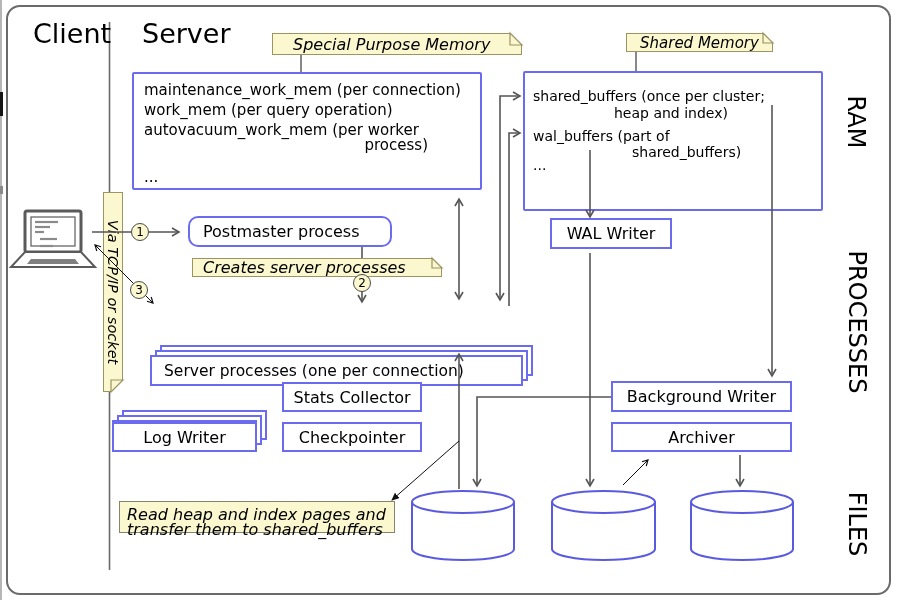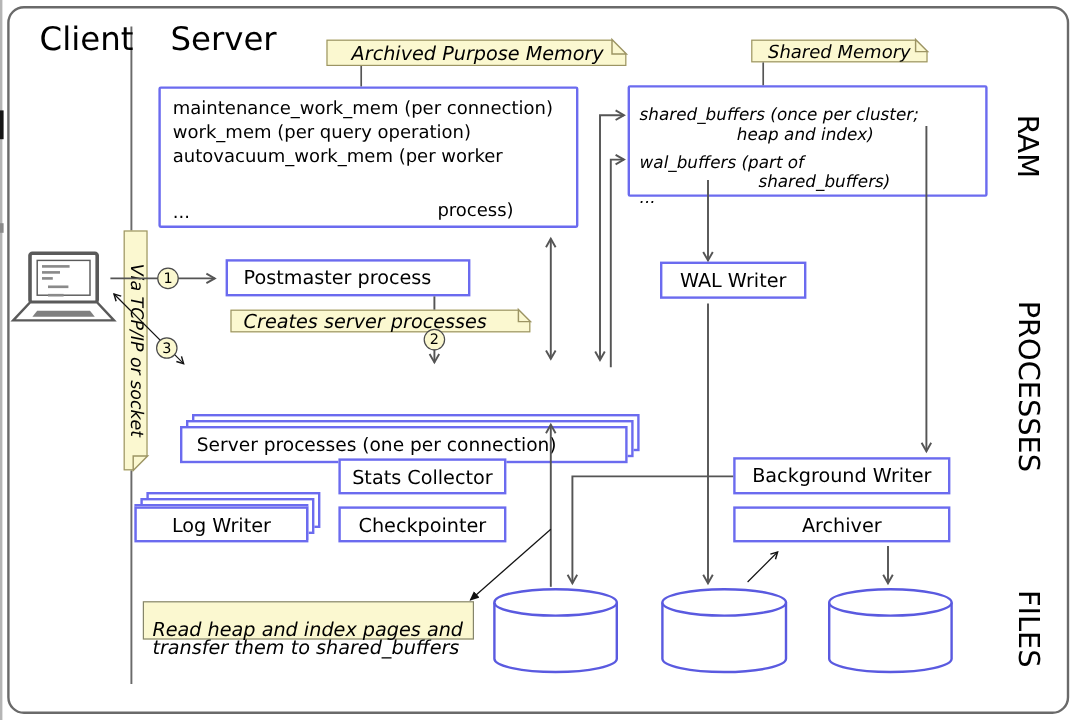--- a/index.html
+++ b/index.html
@@ -19,21 +19,21 @@
   .stack-layer{position:absolute;background:#fff;border:2px solid #6b6bef;box-sizing:border-box;z-index:3;margin-top:38px;}
   .stack-front{display:flex;align-items:center;font-size:15.5px;}
   .note{position:absolute;background:#fbf8d0;border:1.2px solid #9c9463;box-sizing:border-box;
         display:flex;align-items:center;font-style:italic;font-size:16px;z-index:4;}
   .band{position:absolute;left:103px;top:192px;width:20px;height:200px;background:#fbf8d0;
         border:1.2px solid #9c9463;box-sizing:border-box;z-index:4;}
   .band-label{position:absolute;left:50%;top:50%;transform:translate(-50%,-50%) rotate(90deg);
         font-style:italic;font-size:14.5px;white-space:nowrap;}
   .readnote{position:absolute;left:119px;top:501px;width:276px;height:32px;background:#fbf8d0;
         border:1.4px solid #85856b;box-sizing:border-box;font-style:italic;font-size:16px;
-        line-height:15px;padding:15px 0 0 7px;z-index:4;white-space:nowrap;}
+        line-height:15px;padding:5px 0 0 7px;z-index:4;white-space:nowrap;}
   .cyl-label{position:absolute;text-align:center;font-size:15.5px;line-height:17px;z-index:6;}
   .circle{position:absolute;width:18px;height:18px;border-radius:50%;background:#fbf8d0;
         border:1px solid #4a4a4a;box-sizing:border-box;font-size:12px;display:flex;
         align-items:center;justify-content:center;z-index:7;}
   #overlay{z-index:6;}
   .edge1{position:absolute;left:0;top:0;width:2px;height:600px;background:#b5b5b5;z-index:0;}
   .edge2{position:absolute;left:0;top:92px;width:3px;height:24px;background:#151515;z-index:0;}
   .edge3{position:absolute;left:0;top:186px;width:3px;height:8px;background:#8a8a8a;z-index:0;}
 </style>
 </head>
@@ -64,21 +64,21 @@
   </svg>
 
   <div class="hdr" style="left:33px;top:18px;">Client</div>
   <div class="hdr" style="left:142px;top:18px;">Server</div>
 
   <div class="side-label" style="left:856px;top:122px;">RAM</div>
   <div class="side-label" style="left:857px;top:322px;">PROCESSES</div>
   <div class="side-label" style="left:857px;top:524px;">FILES</div>
 
   <div class="note" style="left:272px;top:33px;width:250px;height:22px;padding-left:20px;">
-    <span>Archived Purpose Memory</span>
+    <span>Special Purpose Memory</span>
   </div>
   <div class="note" style="left:626px;top:33px;width:147px;height:19px;padding-left:13px;font-size:15px;">
     <span>Shared Memory</span>
   </div>
   <div class="note" style="left:192px;top:258px;width:250px;height:19px;padding-left:10px;">
     <span>Creates server processes</span>
   </div>
 
   <div class="readnote">
     <div>Read heap and index pages and</div>
@@ -86,33 +86,33 @@
   </div>
 
   <div class="band">
     <div class="band-label">Via TCP/IP or socket</div>
   </div>
 
   <div class="rbox" style="left:132px;top:72px;width:350px;height:118px;font-size:15px;">
     <span style="left:10px;top:7px;">maintenance_work_mem (per connection)</span>
     <span style="left:10px;top:27px;">work_mem (per query operation)</span>
     <span style="left:10px;top:47px;">autovacuum_work_mem (per worker</span>
-    <span style="right:52px;top:62px;margin-top:30px;">process)</span>
+    <span style="right:52px;top:62px;">process)</span>
     <span style="left:10px;top:94px;">...</span>
   </div>
 
-  <div class="rbox" style="left:523px;top:71px;width:300px;height:93px;font-size:14px;font-style:italic;">
+  <div class="rbox" style="left:523px;top:71px;width:300px;height:140px;font-size:14px;">
     <span style="left:8px;top:15px;">shared_buffers (once per cluster;</span>
     <span style="left:89px;top:32px;">heap and index)</span>
     <span style="left:8px;top:55px;">wal_buffers (part of</span>
     <span style="left:107px;top:71px;">shared_buffers)</span>
     <span style="left:8px;top:84px;">...</span>
   </div>
 
-  <div class="box padl" style="left:188px;top:216px;width:204px;height:31px;">
+  <div class="box padl" style="left:188px;top:216px;width:204px;height:31px;border-radius:10px;">
     <span>Postmaster process</span>
   </div>
 
   <div class="stack-layer" style="left:160px;top:307px;width:373px;height:31px;"></div>
   <div class="stack-layer" style="left:155px;top:312px;width:373px;height:31px;"></div>
   <div class="stack-layer stack-front" style="left:150px;top:317px;width:373px;height:31px;padding-left:12px;">
     <span>Server processes (one per connection)</span>
   </div>
 
   <div class="stack-layer" style="left:122px;top:372px;width:145px;height:30px;"></div>

